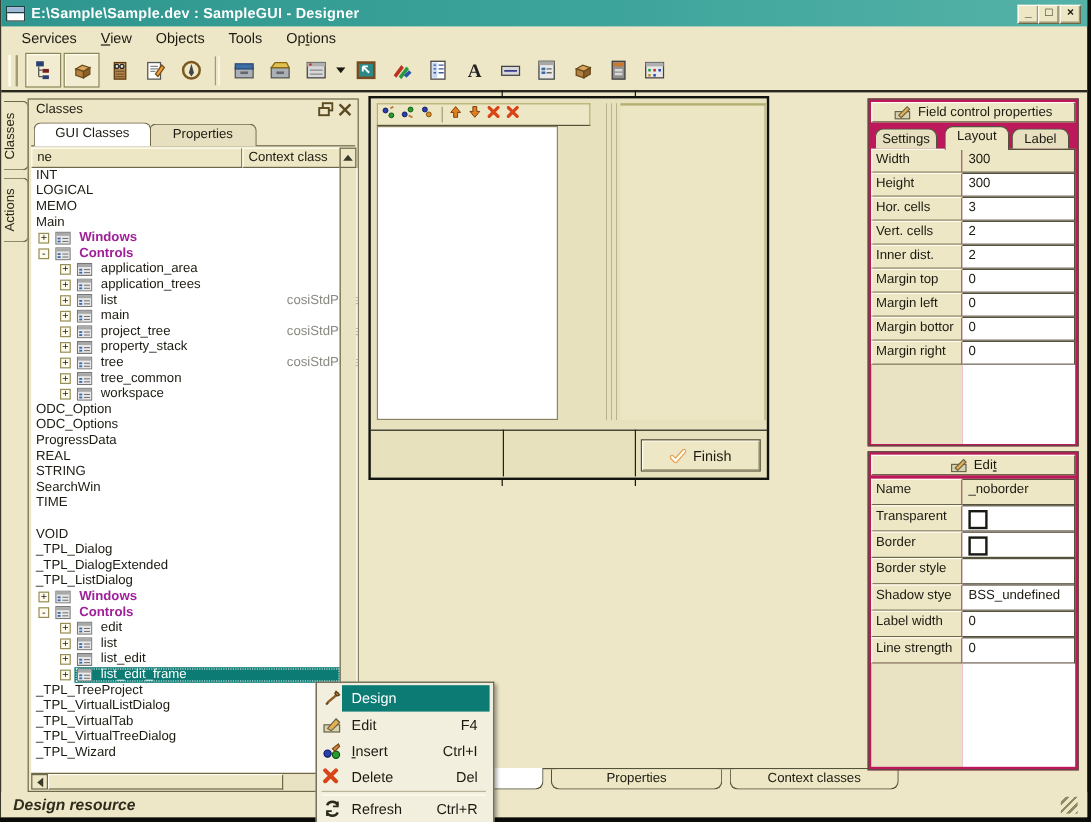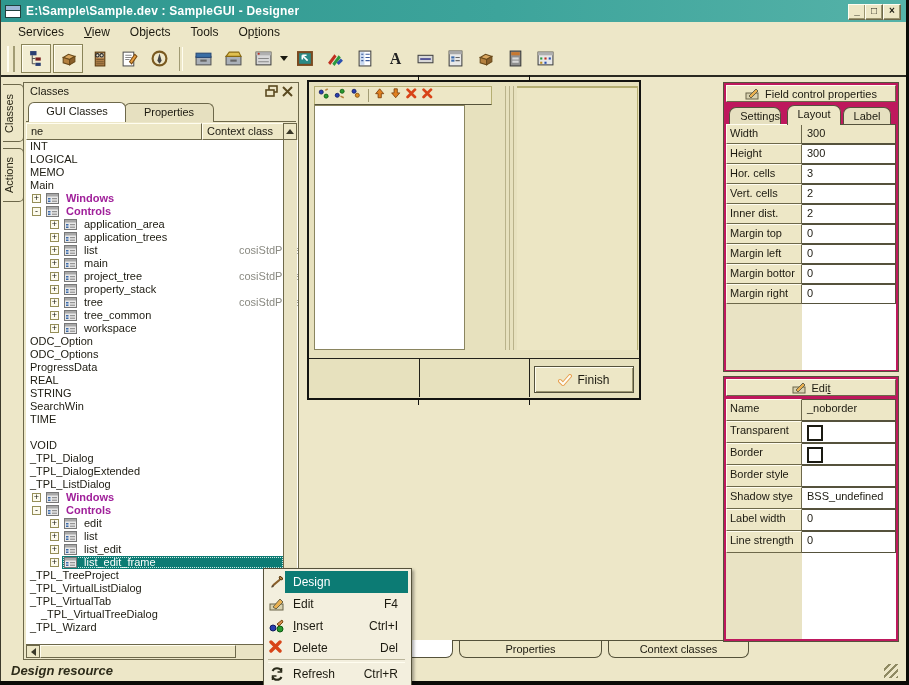--- a/index.html
+++ b/index.html
@@ -545,21 +545,21 @@
           <div class="trow" style="top: 429px;">
             <span class="lbl" style="left: 4px;">_TPL_TreeProject</span>
           </div>
           <div class="trow" style="top: 442px;">
             <span class="lbl" style="left: 4px;">_TPL_VirtualListDialog</span>
           </div>
           <div class="trow" style="top: 455px;">
             <span class="lbl" style="left: 4px;">_TPL_VirtualTab</span>
           </div>
           <div class="trow" style="top: 468px;">
-            <span class="lbl" style="left: 4px; margin-left: 11px;">_TPL_VirtualTreeDialog</span>
+            <span class="lbl" style="left: 4px;">_TPL_VirtualTreeDialog</span>
           </div>
           <div class="trow" style="top: 481px;">
             <span class="lbl" style="left: 4px;">_TPL_Wizard</span>
           </div>
         </div>
     <div id="cp-vscroll"></div>
     <div id="cp-hscroll">
       <div id="cp-hbtn">
             <span class="arr-left"></span>
           </div>
@@ -627,21 +627,21 @@
   <div id="right-panel" class="abs">
     <div class="rp-box" style="top:0;height:290px">
       <div class="rp-header">
         <svg width="15" height="13" viewBox="0 0 15 13">
           <rect x="1" y="6" width="12" height="6" fill="#d8d2b0" stroke="#6a6448"></rect>
           <path d="M4 9 L11 2 L13 4 L6 11 Z" fill="#e8b050" stroke="#6a6448"></path>
         </svg>
         <span>Field control properties</span>
       </div>
       <div class="rp-tabs" id="rp-tabs">
-            <div class="rptab" style="left: 3px; width: 52px; text-align: right;">Settings</div>
+            <div class="rptab" style="left: 3px; width: 52px;">Settings</div>
             <div class="rptab active" style="left: 61px; width: 54px;">Layout</div>
             <div class="rptab" style="left: 117px; width: 48px;">Label</div>
           </div>
       <div class="pgrid" id="grid-layout" style="top:41px">
             <div class="prow" style="top: 0px; height: 20px;">
               <div class="plabel" style="height: 20px;">Width</div>
               <div class="pvalue beige" style="height: 20px;">300</div>
             </div>
             <div class="prow" style="top: 20px; height: 20px;">
               <div class="plabel" style="height: 20px;">Height</div>

